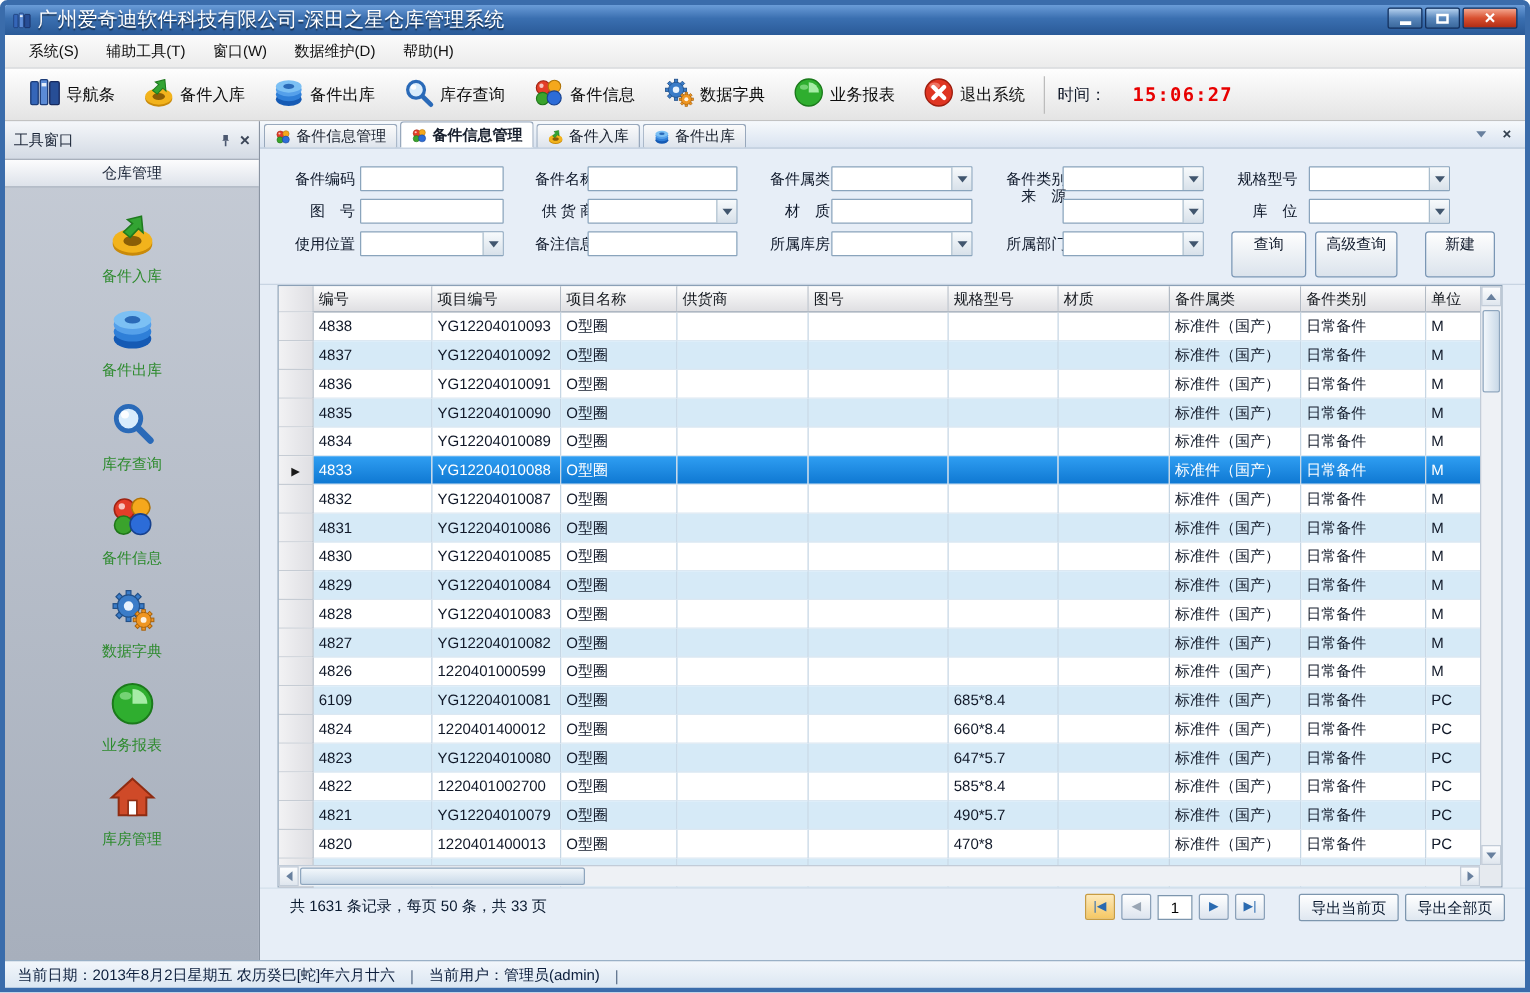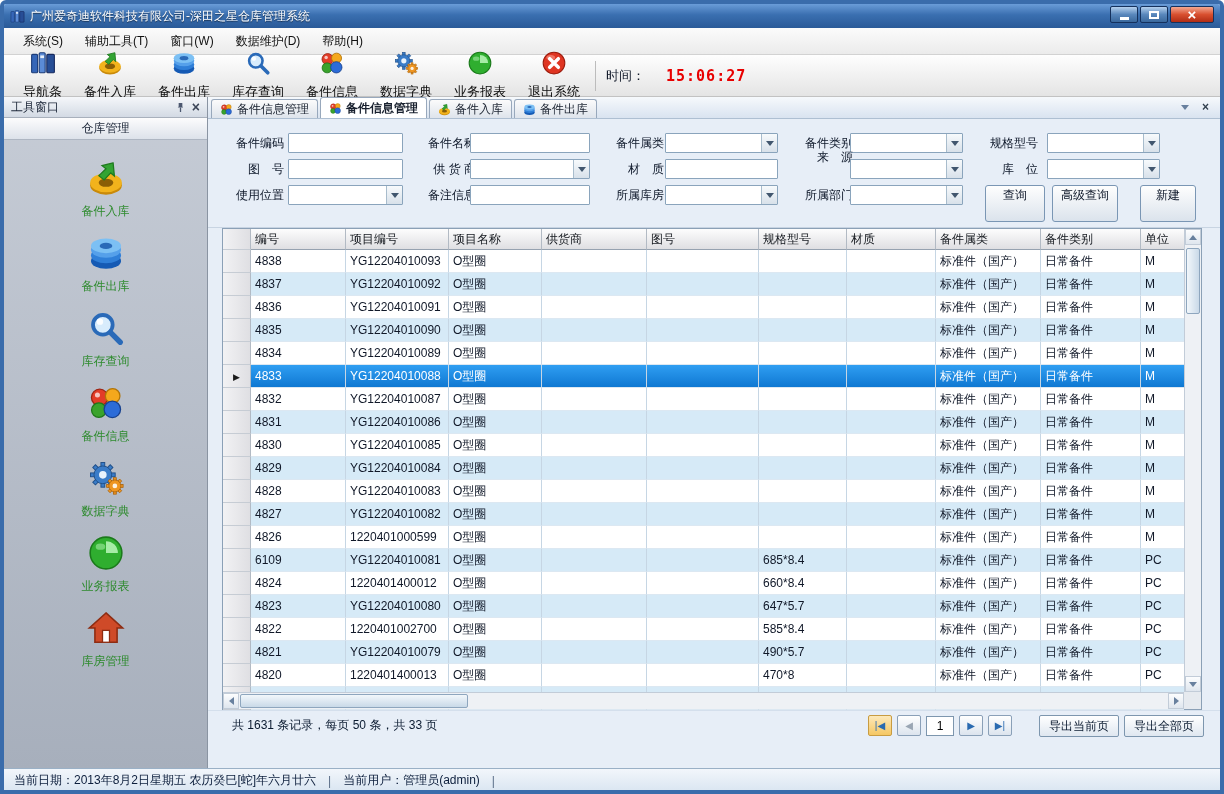--- a/index.html
+++ b/index.html
@@ -6,53 +6,53 @@
   html,body{width:1224px;height:794px;}
   body{font-family:"Liberation Sans","DejaVu Sans",sans-serif;font-size:12px;color:#101828;background:#fff;}
 
   .window{width:1224px;height:794px;border:4px solid #3a6cab;border-radius:6px 6px 0 0;
           background:#e7eef7;display:flex;flex-direction:column;overflow:hidden;}
 
   
   .titlebar{height:24px;background:linear-gradient(#6a9cd8,#3a6fb0 45%,#2a5a98);
             display:flex;align-items:center;padding:0 6px;color:#fff;flex:none;}
   .app-ico{display:flex;align-items:center;margin-right:5px;}
-  .title-text{font-size:12px;text-shadow:0 1px 1px rgba(0,0,0,.55);}
+  .title-text{font-size:16px;text-shadow:0 1px 1px rgba(0,0,0,.55);}
   .win-btns{margin-left:auto;display:flex;align-self:flex-start;margin-top:2px;}
   .win-btn{height:17px;border:1px solid #14305c;border-radius:2px;display:flex;align-items:center;
            justify-content:center;margin-left:2px;cursor:default;}
   .win-btn.min,.win-btn.max{width:28px;background:linear-gradient(#b4d0ee,#5987bc 50%,#3a689c);}
   .win-btn.close{width:44px;background:linear-gradient(#f4a890,#d85030 50%,#b02c14);}
   .glyph-min{width:9px;height:3px;background:#fff;margin-top:8px;}
   .glyph-max{width:10px;height:8px;border:2px solid #fff;}
   .glyph-close{color:#fff;font-size:15px;font-weight:bold;line-height:1;}
 
   
   .menubar{height:27px;background:linear-gradient(#fbfbfb,#ebebeb);border-bottom:1px solid #d2d2d2;
            display:flex;align-items:center;padding:0 8px;flex:none;}
   .menu-item{padding:5px 11px;color:#101010;}
 
   
   .toolbar{height:42px;background:linear-gradient(#fefefe,#e4e4e4);border-bottom:1px solid #c2c2c2;
            display:flex;align-items:center;padding:0 8px;flex:none;}
   .tb-items{display:flex;align-items:center;}
-  .tb-item{display:flex;align-items:center;gap:4px;padding:4px 11px;border-radius:3px;flex-direction:column;}
+  .tb-item{display:flex;align-items:center;gap:4px;padding:4px 11px;border-radius:3px;}
   .tb-lbl{font-size:13px;color:#0c0c0c;}
   .tb-sep{width:1px;height:30px;background:#bcbcbc;margin:0 10px 0 4px;}
   .tb-time{display:flex;align-items:center;gap:21px;font-size:13px;}
   .time-val{font-family:"DejaVu Sans Mono","Liberation Mono",monospace;color:#e80000;
             font-size:15px;font-weight:bold;letter-spacing:1px;}
 
   
   .content{display:flex;height:671px;flex:none;}
 
   
   .sidebar{width:204px;flex:none;background:linear-gradient(180deg,#c6ccd6,#a7afbc);
            border-right:1px solid #8a94a2;display:flex;flex-direction:column;}
-  .sb-titlebar{height:21px;background:linear-gradient(#f5f7fa,#d3dae4);border-bottom:1px solid #a8b0bc;
+  .sb-titlebar{height:31px;background:linear-gradient(#f5f7fa,#d3dae4);border-bottom:1px solid #a8b0bc;
                display:flex;align-items:center;padding:0 7px;color:#1c2638;flex:none;}
   .sb-ticons{margin-left:auto;display:flex;align-items:center;gap:6px;color:#3c4658;}
   .sb-pin{display:flex;align-items:center;}
   .sb-close{font-size:14px;font-weight:bold;line-height:1;}
   .sb-section{height:22px;background:linear-gradient(#fcfcfd,#dde2ea);border-bottom:1px solid #aeb6c2;
               display:flex;align-items:center;justify-content:center;color:#1c2638;flex:none;}
   .sb-items{flex:1;display:flex;flex-direction:column;align-items:center;padding-top:12px;overflow:hidden;}
   .sb-item{display:flex;flex-direction:column;align-items:center;gap:3px;width:150px;padding:7px 0;border-radius:4px;}
   .sb-lbl{color:#2e8b2e;font-size:12px;}
 

